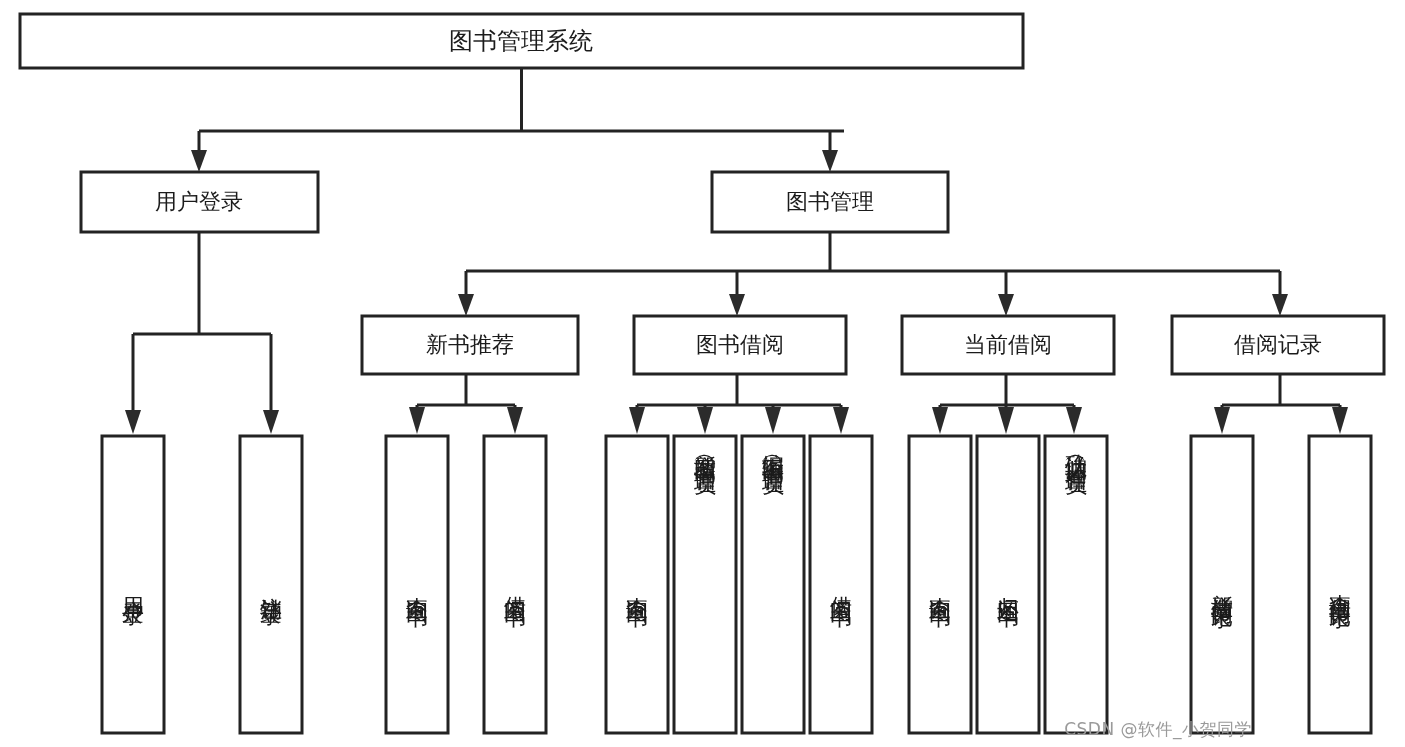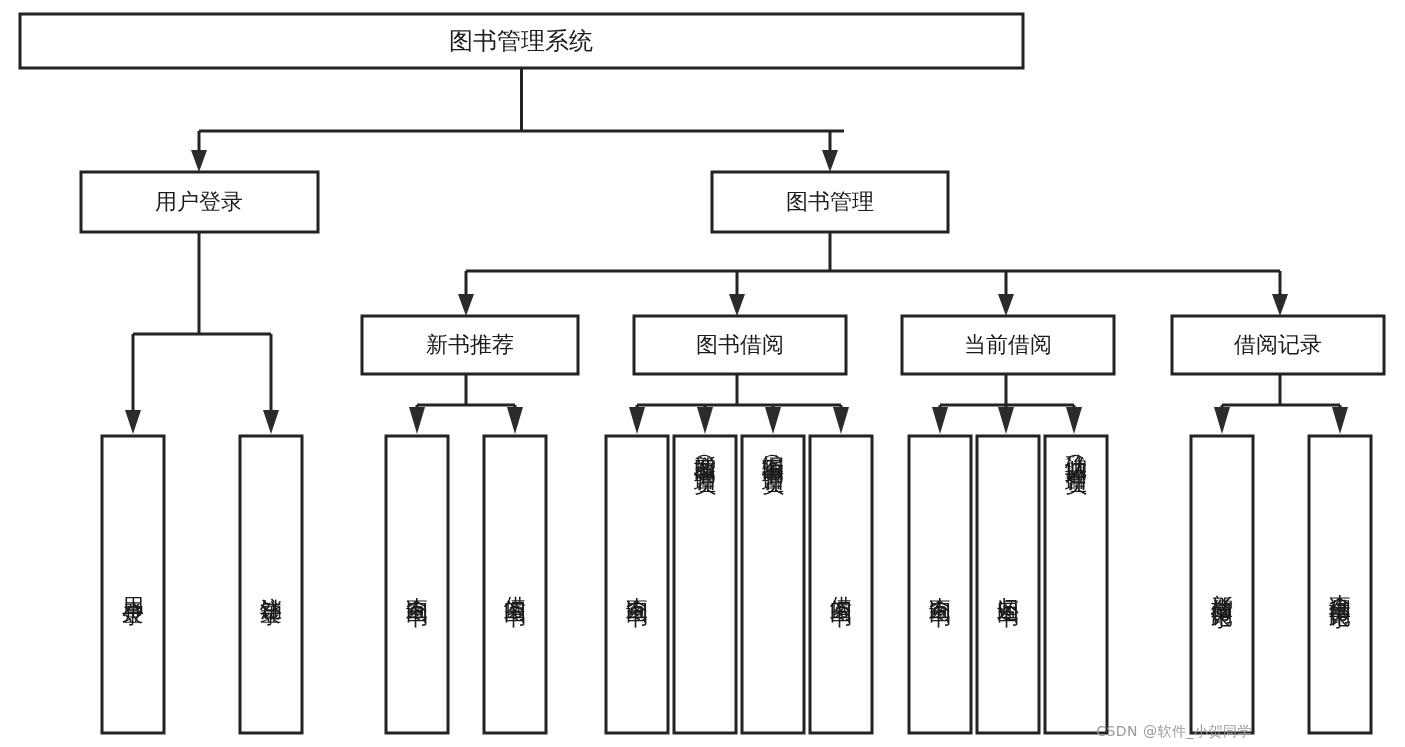--- a/index.html
+++ b/index.html
@@ -67,21 +67,21 @@
     line-height: 1;
     letter-spacing: 3px;
     color: #1b1b1b;
     white-space: nowrap;
   }
   .watermark {
     position: absolute;
     right: 8px;
     bottom: 6px;
     font-family: "DejaVu Sans", "Liberation Sans", sans-serif;
-    font-size: 14px;
+    font-size: 17px;
     color: #9a9a9a;
     white-space: nowrap;
     letter-spacing: 0.5px;
   }
 </style>
 </head>
 <body>
 
 <div id="diagram-root">
 

